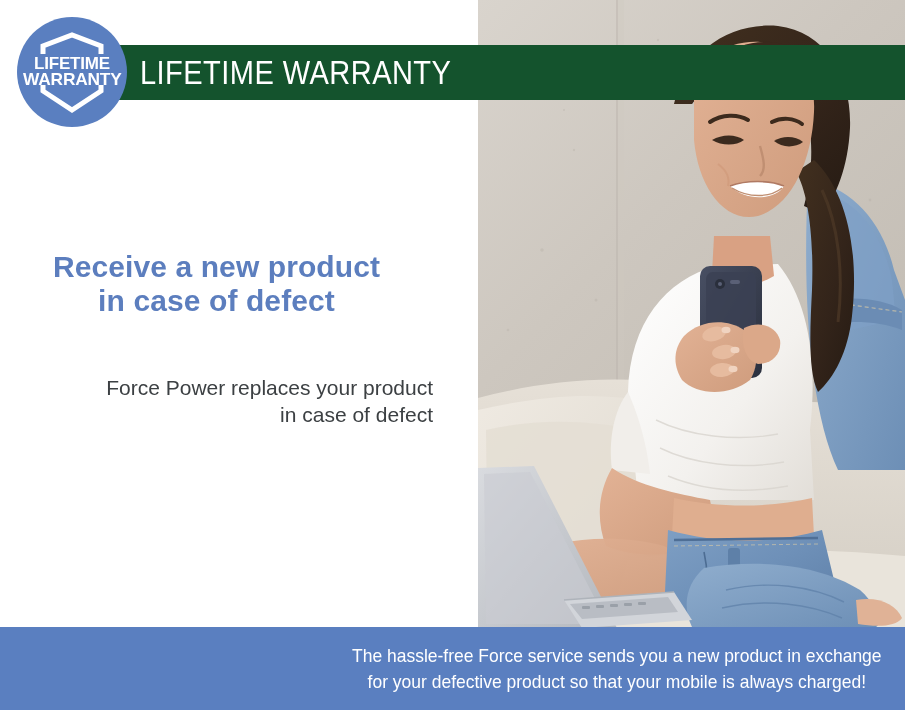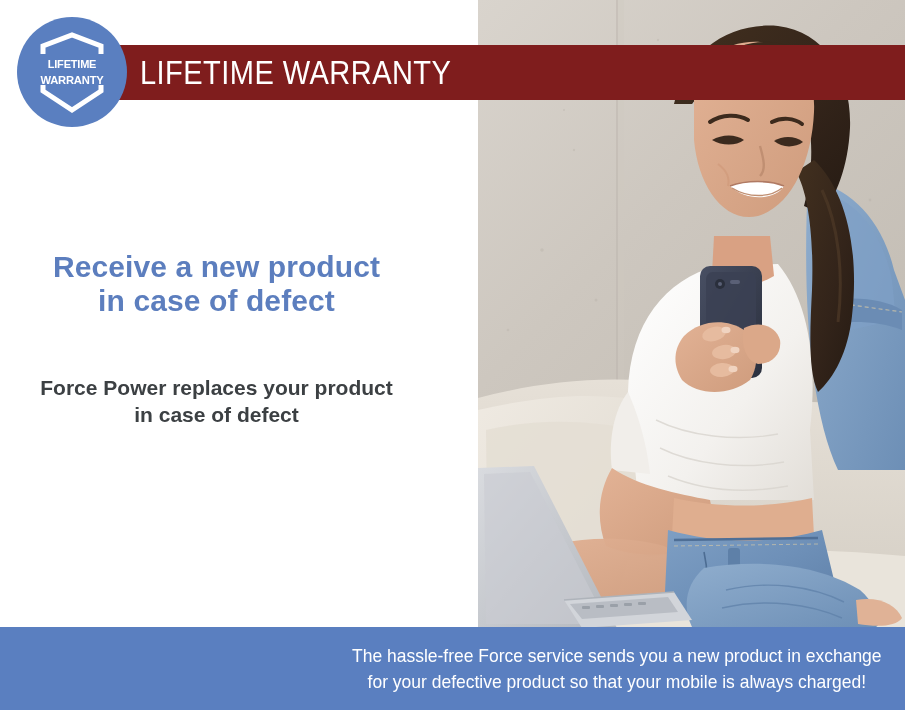--- a/index.html
+++ b/index.html
@@ -30,21 +30,21 @@
   }
   .photo svg { display: block; width: 100%; height: 100%; }
 
   
   .header-bar {
     position: absolute;
     left: 55px;
     top: 45px;
     width: 850px;
     height: 55px;
-    background: #7f1d1d;
+    background: #14532d;
   }
   .header-bar-title {
     position: absolute;
     left: 85px;
     top: 0;
     height: 55px;
     line-height: 55px;
     color: #ffffff;
     font-size: 33px;
     font-weight: 400;
@@ -76,21 +76,21 @@
     left: 0;
     top: 0;
     width: 110px;
     height: 110px;
     display: flex;
     flex-direction: column;
     align-items: center;
     justify-content: center;
     color: #ffffff;
     font-weight: bold;
-    font-size: 11px;
+    font-size: 17px;
     line-height: 16px;
     letter-spacing: -0.2px;
     z-index: 2;
   }
   .badge-text span { display: block; white-space: nowrap; }
   .badge-text .l2 { transform: scaleX(1.02); }
 
   
   .copy {
     position: absolute;
@@ -106,22 +106,23 @@
     line-height: 34px;
     letter-spacing: 0.1px;
     margin: 0;
   }
   .headline span { display: block; }
   .subcopy {
     margin: 0;
     padding-top: 56px;
     color: #3c4043;
     font-size: 21px;
-    font-weight: 700;
+    font-weight: 400;
     line-height: 27px;
+    text-align: right;
   }
   .subcopy span { display: block; }
 
   
   .footer-bar {
     position: absolute;
     left: 0;
     top: 627px;
     width: 905px;
     height: 83px;

